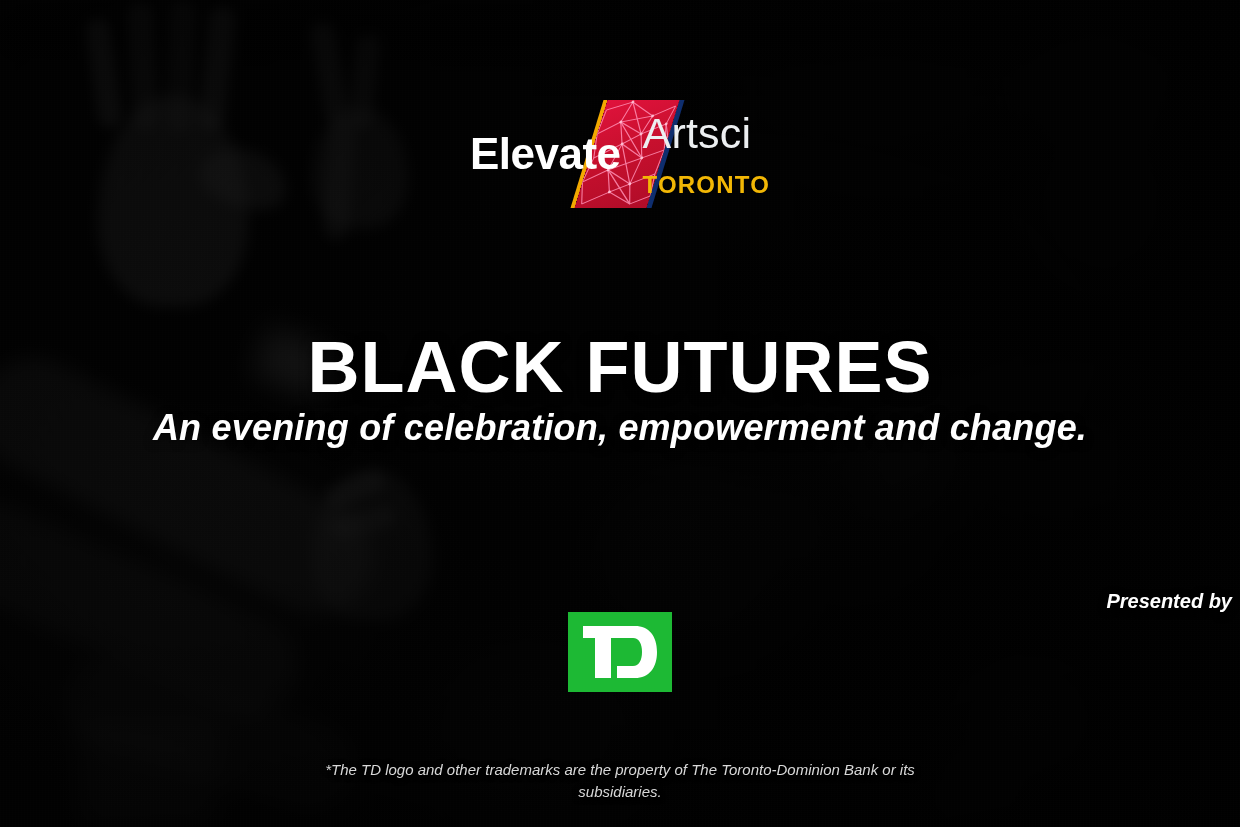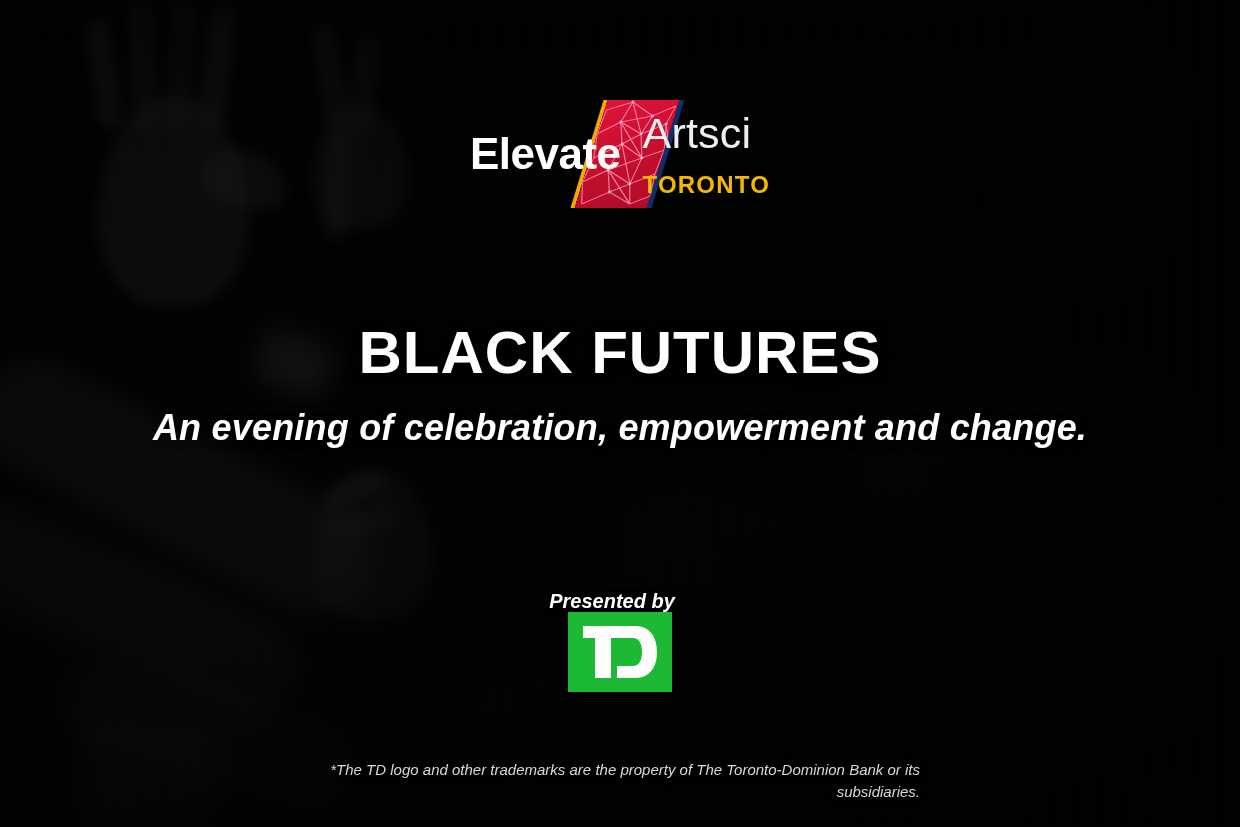--- a/index.html
+++ b/index.html
@@ -82,52 +82,52 @@
   }
   .logo-mark svg{position:absolute;inset:0;width:100%;height:100%;}
   .logo-words{position:relative;z-index:3;display:flex;flex-direction:column;line-height:1;margin-left:2px;}
   .logo-artsci{font-size:43px;font-weight:normal;color:#eceff1;letter-spacing:.2px;}
   .logo-toronto{font-size:24px;font-weight:bold;color:#f2b705;letter-spacing:1.2px;margin-top:18px;}
 
   
   .headline{
     position:absolute;left:0;right:0;top:283px;
     text-align:center;color:#ffffff;
-    font-size:60px;font-weight:bold;letter-spacing:1px;
+    font-size:72px;font-weight:bold;letter-spacing:1px;
     line-height:1;
     text-shadow:0 2px 12px rgba(0,0,0,.55);
   }
   .subhead{
     position:absolute;left:0;right:0;top:370px;
     text-align:center;color:#ffffff;
     font-size:36px;font-weight:bold;font-style:italic;
     letter-spacing:.2px;line-height:1.2;
     text-shadow:0 2px 10px rgba(0,0,0,.6);
   }
 
   
   .presented-by{
-    position:absolute;left:0;right:16px;top:570px;
-    text-align:center;color:#ffffff;
+    position:absolute;left:0;right:8px;top:570px;
+    text-align:right;color:#ffffff;
     font-size:20px;font-weight:bold;font-style:italic;
     text-shadow:0 2px 8px rgba(0,0,0,.6);
   }
   .td-wrap{position:absolute;left:0;right:0;top:612px;display:flex;justify-content:center;}
   .td-logo{
     width:104px;height:80px;
     background:#1db934;
     display:flex;align-items:center;justify-content:center;
   }
   .td-logo svg{display:block;}
 
   
   .disclaimer{
     position:absolute;left:50%;transform:translateX(-50%);
     top:744px;width:600px;
-    text-align:right;color:#d8d8d8;
+    text-align:center;color:#d8d8d8;
     font-size:15px;font-style:italic;line-height:1.45;
     text-shadow:0 1px 6px rgba(0,0,0,.75);
   }
 </style>
 </head>
 <body>
 
 <div id="slide">
 
   <div class="bg">

